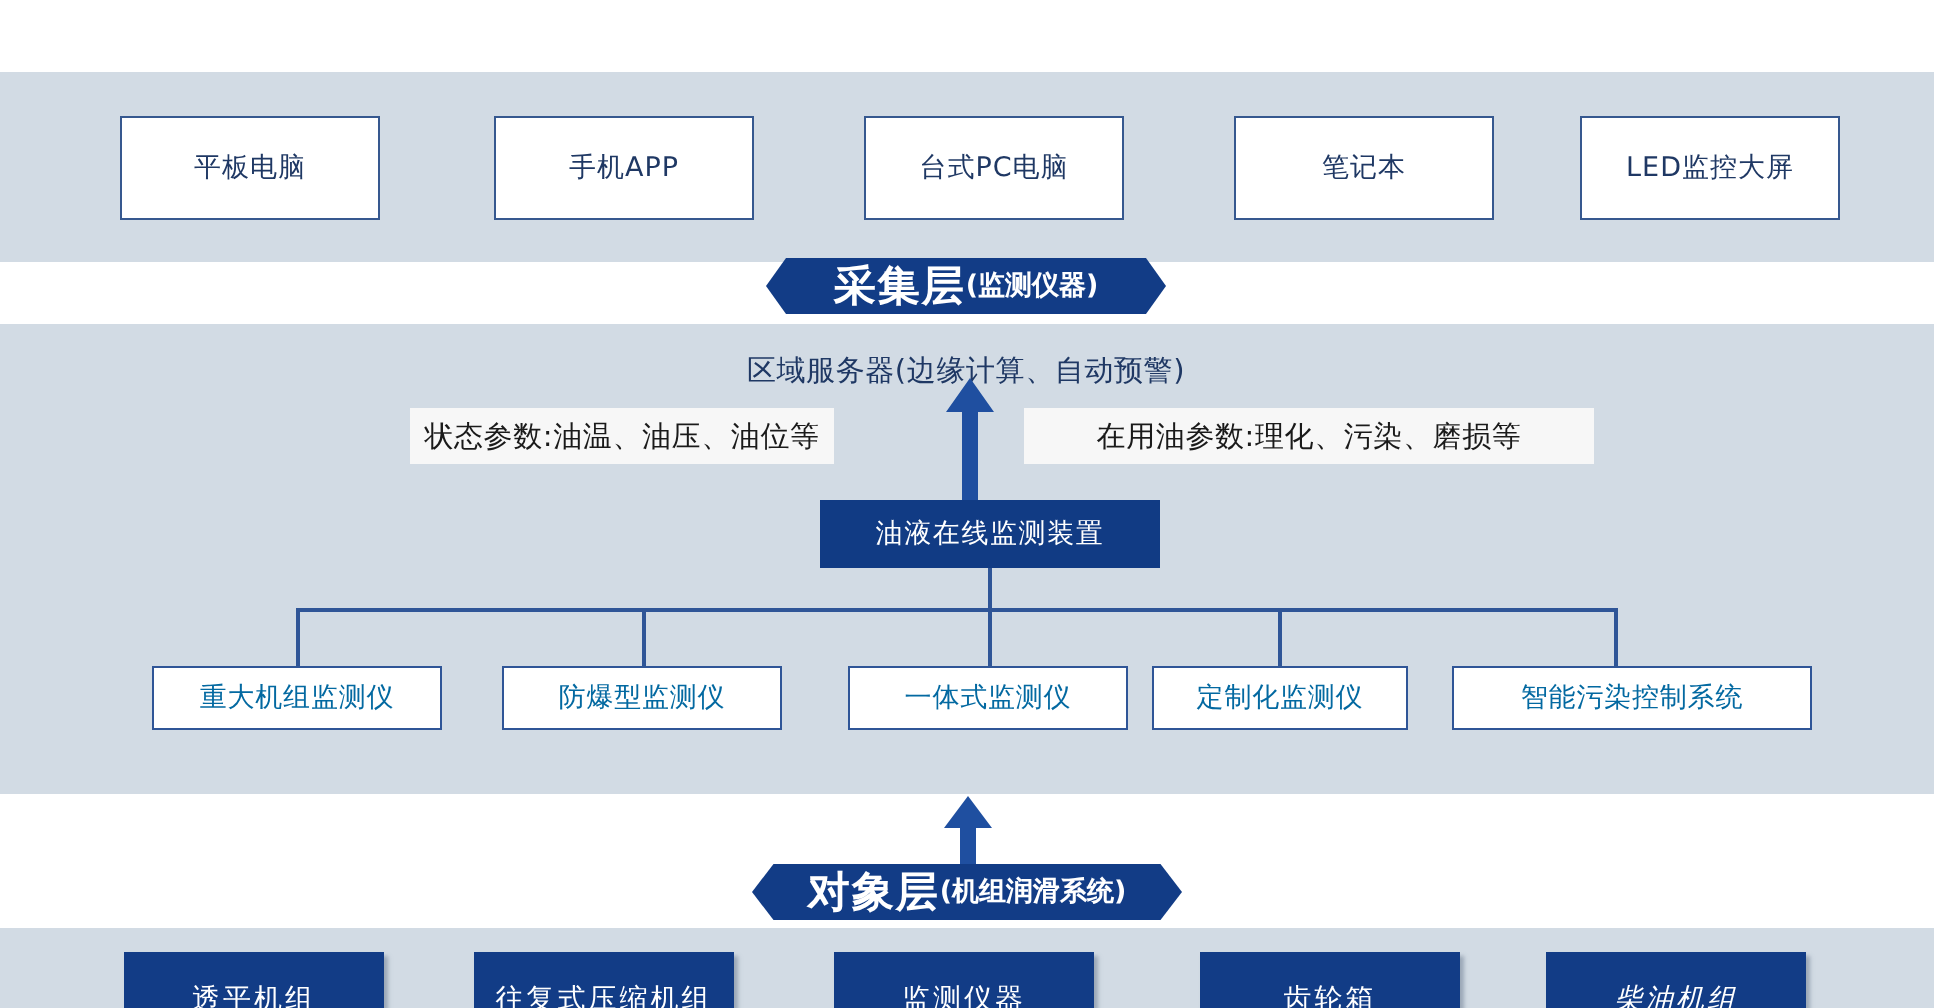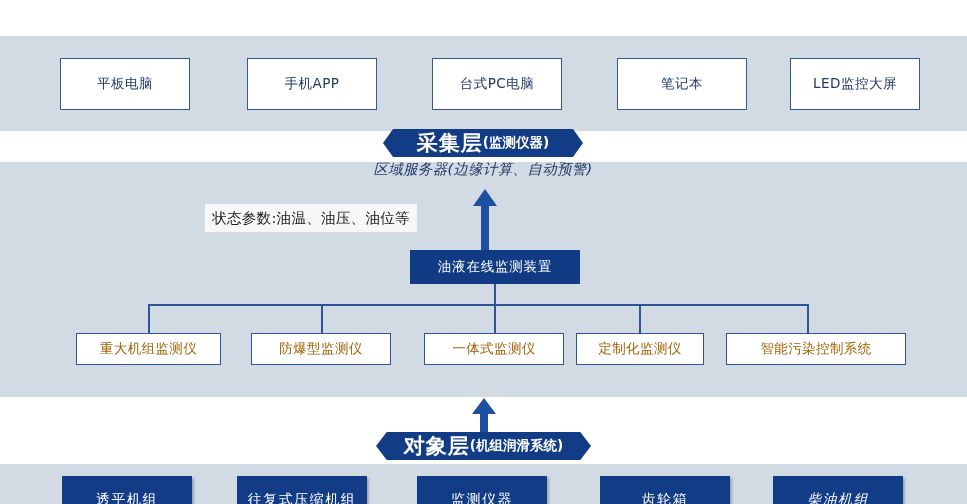--- a/index.html
+++ b/index.html
@@ -32,21 +32,21 @@
     white-space:nowrap;
   }
 
   
   .mbox{
     position:absolute;
     background:#ffffff;
     border:1.5px solid #2f5597;
     box-sizing:border-box;
     display:flex;align-items:center;justify-content:center;
-    color:#a16207;
+    color:#0369a1;
     font-size:13.5px;
     letter-spacing:.4px;
     white-space:nowrap;
     height:32px;
   }
 
   
   .dbox{
     position:absolute;
     background:#10357f;
@@ -138,32 +138,35 @@
   </div>
   <div class="wbox" style="left:790px;top:22px;width:130px;height:52px;">
     <span>LED监控大屏</span>
   </div>
 
   <div class="hexbanner" style="left:383px;top:93px;width:200px;height:28px;">
     <span class="big">采集层</span>
     <span class="small">(监测仪器)</span>
   </div>
 
-  <div class="freetext" style="left:333px;top:124px;width:300px;font-style:italic;">
+  <div class="freetext" style="left:333px;top:140px;width:300px;">
     <span>区域服务器(边缘计算、自动预警)</span>
   </div>
 
   <div class="uparrow" style="left:472px;top:153px;width:26px;height:62px;">
     <svg width="26" height="62" viewBox="0 0 26 62">
       <polygon points="13,0 25,17 17,17 17,62 9,62 9,17 1,17" fill="#1f4fa0"></polygon>
     </svg>
   </div>
 
   <div class="plate" style="left:205px;top:168px;width:212px;">
     <span>状态参数:油温、油压、油位等</span>
+  </div>
+  <div class="plate" style="left:512px;top:168px;width:285px;">
+    <span>在用油参数:理化、污染、磨损等</span>
   </div>
 
   <div class="dbox" id="device-box" style="left:410px;top:214px;width:170px;height:34px;">
     <span>油液在线监测装置</span>
   </div>
 
   <div class="vline" style="left:494px;top:248px;height:21px;"></div>
   <div class="hline" style="left:148px;top:268px;width:660px;"></div>
 
   <div class="vline" style="left:148px;top:268px;height:30px;"></div>

